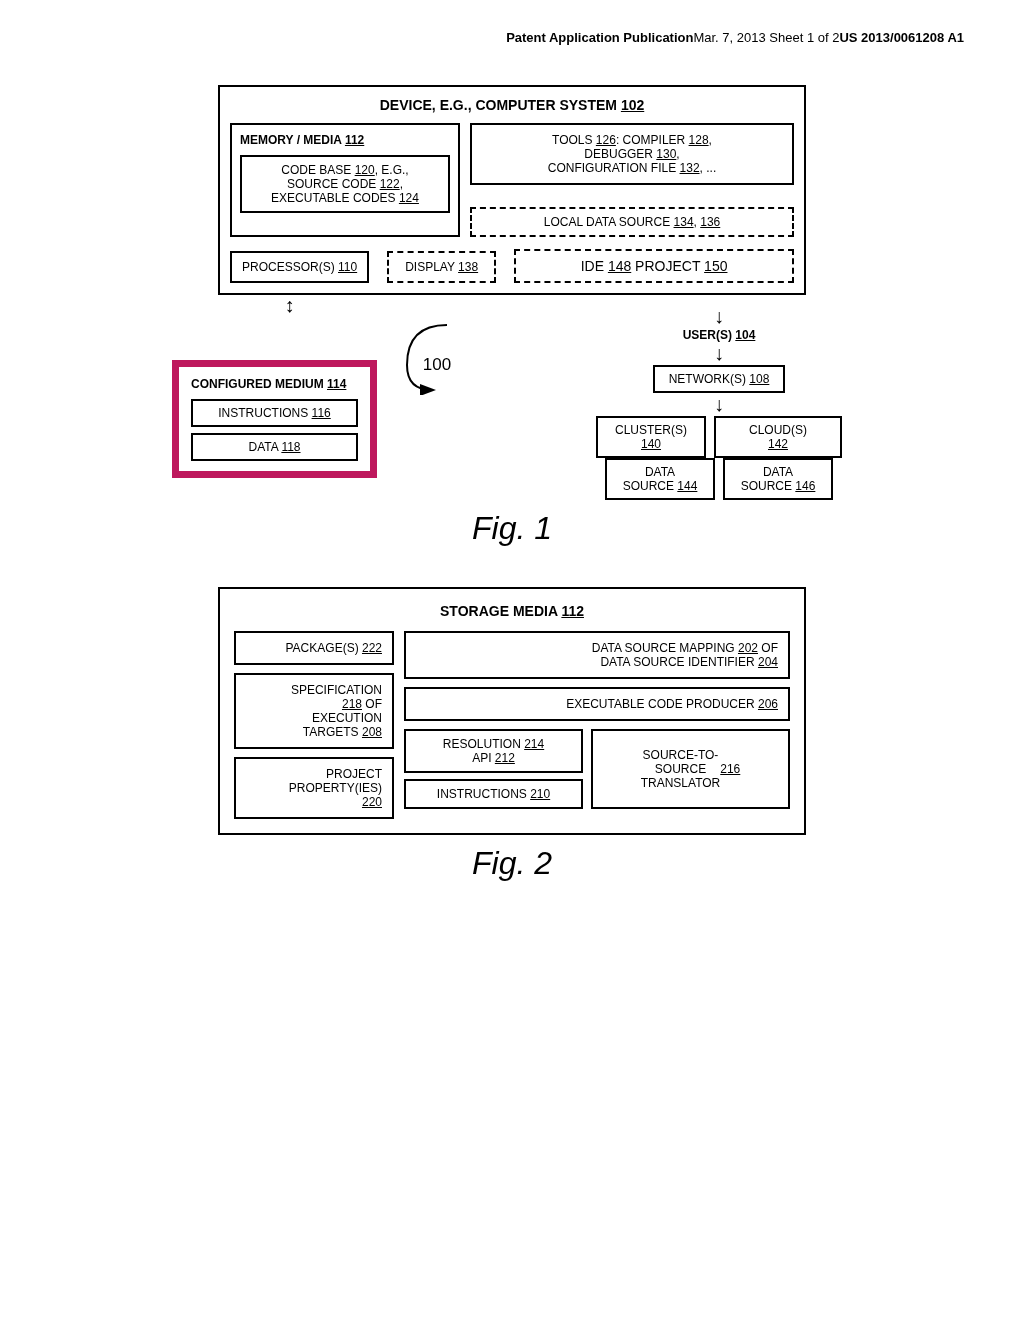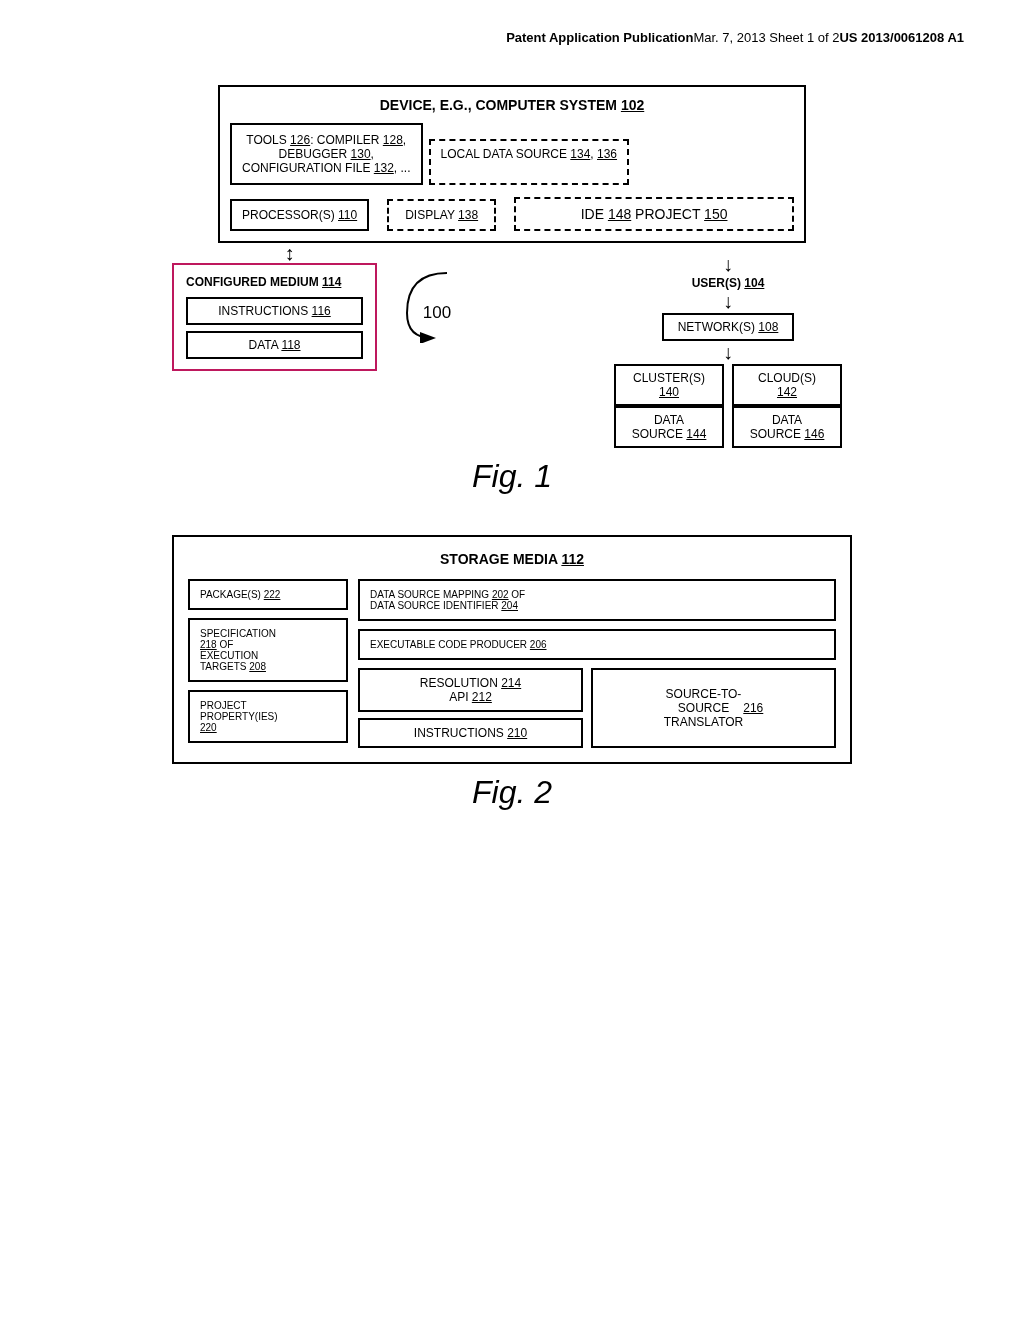--- a/index.html
+++ b/index.html
@@ -71,21 +71,21 @@
     
     .fig2-wrapper {
       width: 100%;
       display: flex;
       flex-direction: column;
       align-items: center;
     }
 
     .fig2-outer {
       border: 2px solid #000;
-      width: 680px;
+      width: 588px;
       padding: 14px;
     }
 
     .fig2-title {
       text-align: center;
       font-weight: bold;
       margin-bottom: 12px;
       font-size: 14px;
     }
 
@@ -104,22 +104,22 @@
     .fig2-right {
       flex: 1;
       display: flex;
       flex-direction: column;
       gap: 8px;
     }
 
     .fig2-box {
       border: 2px solid #000;
       padding: 8px 10px;
-      font-size: 10px;
-      text-align: left;
+      font-size: 12px;
+      text-align: right;
     }
 
     .fig2-inner-row {
       display: flex;
       gap: 8px;
     }
 
     .fig2-inner-box {
       border: 2px solid #000;
       padding: 6px 8px;
@@ -145,22 +145,32 @@
 
   <div class="fig1-wrapper">
 
     <div class="fig1-outer">
       <div class="fig1-title">
         <span>DEVICE, E.G., COMPUTER SYSTEM</span> <u>102</u>
       </div>
 
       <div class="fig1-top-row">
 
-
-        <div style="flex:1; display:flex; flex-direction:row; gap:6px;">
+        <div style="border:2px solid #000; padding:8px; width:230px;">
+          <div style="font-weight:bold; font-size:12px; margin-bottom:8px;">
+            <span>MEMORY / MEDIA</span> <u>112</u>
+          </div>
+          <div style="border:2px solid #000; padding:6px 10px; text-align:center; font-size:12px;">
+            <span>CODE BASE</span> <u>120</u><span>, E.G.,</span><br>
+            SOURCE CODE <u>122</u>,<br>
+            EXECUTABLE CODES <u>124</u>
+          </div>
+        </div>
+
+        <div style="flex:1; display:flex; flex-direction:column; gap:6px;">
           <div style="border:2px solid #000; padding:8px 10px; text-align:center; font-size:12px;">
             <span>TOOLS</span> <u>126</u>: COMPILER <u>128</u>,<br>
             DEBUGGER <u>130</u>,<br>
             CONFIGURATION FILE <u>132</u>, ...
           </div>
           <div style="border:2px dashed #000; padding:6px 10px; text-align:center; font-size:12px;margin-top:16px;">
             LOCAL DATA SOURCE <u>134</u>, <u>136</u>
           </div>
         </div>
       </div>
@@ -176,21 +186,21 @@
           IDE <u>148</u> PROJECT <u>150</u>
         </div>
       </div>
     </div>
 
     <div style="display:flex; width:680px; margin-top:0; position:relative;">
 
       <div style="width:205px; position:relative;">
 
         <div style="display:flex; justify-content:center; font-size:20px; line-height:1; padding: 0 0 0 30px;">↕</div>
-        <div style="border:2px solid #be185d; padding:10px 12px; font-size:12px; margin-left:0;">
+        <div style="border:7px solid #be185d; padding:10px 12px; font-size:12px; margin-left:0;margin-top:45px;">
           <div style="font-weight:bold; margin-bottom:8px; text-align:left;">
             CONFIGURED MEDIUM <u>114</u>
           </div>
           <div style="border:2px solid #000; padding:5px 8px; text-align:center; margin-bottom:6px;">
             INSTRUCTIONS <u>116</u>
           </div>
           <div style="border:2px solid #000; padding:5px 26px; text-align:center;">
             DATA <u>118</u>
           </div>
         </div>
@@ -223,21 +233,21 @@
                 </div>
                 <div style="font-size:20px;">↓</div>
                 <div style="border:2px solid #000; padding:5px 14px; font-size:12px; text-align:center;">
                   NETWORK(S) <u>108</u>
                 </div>
                 <div style="font-size:20px;">↓</div>
                 <div style="display:flex; gap:8px;">
                   <div style="border:2px solid #000; padding:5px 8px; font-size:12px; text-align:center; width:110px;">
                     CLUSTER(S)<br><u>140</u>
                   </div>
-                  <div style="border:2px solid #000; padding:5px 8px; font-size:12px; text-align:center; width:110px;">
+                  <div style="border:2px solid #000; padding:5px 8px; font-size:12px; text-align:center; width:128px;">
                     CLOUD(S)<br><u>142</u>
                   </div>
                 </div>
                 <div style="display:flex; gap:8px;">
                   <div style="border:2px solid #000; padding:5px 8px; font-size:12px; text-align:center; width:110px;">
                     DATA<br>SOURCE <u>144</u>
                   </div>
                   <div style="border:2px solid #000; padding:5px 8px; font-size:12px; text-align:center; width:110px;">
                     DATA<br>SOURCE <u>146</u>
                   </div>

